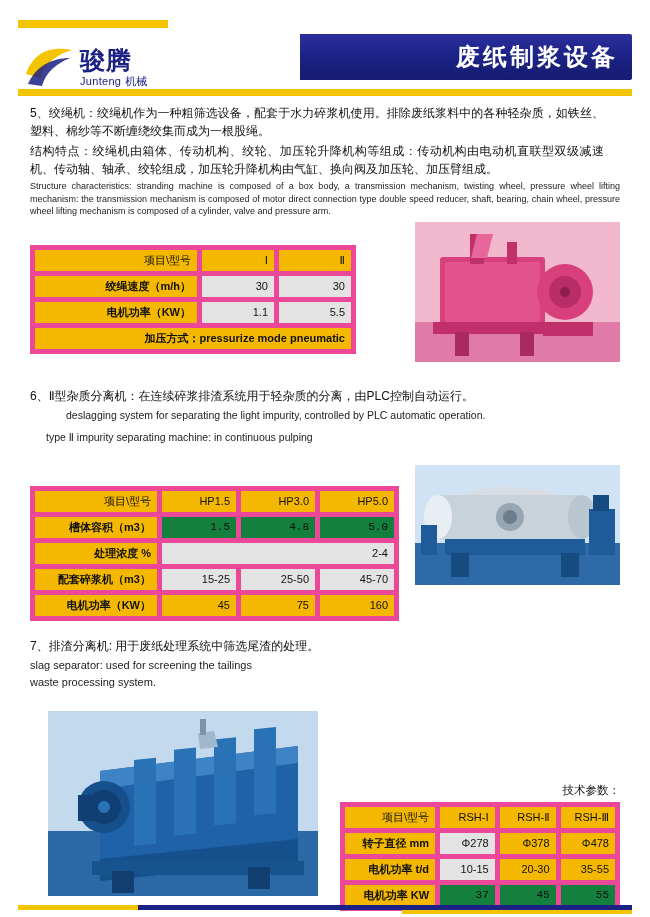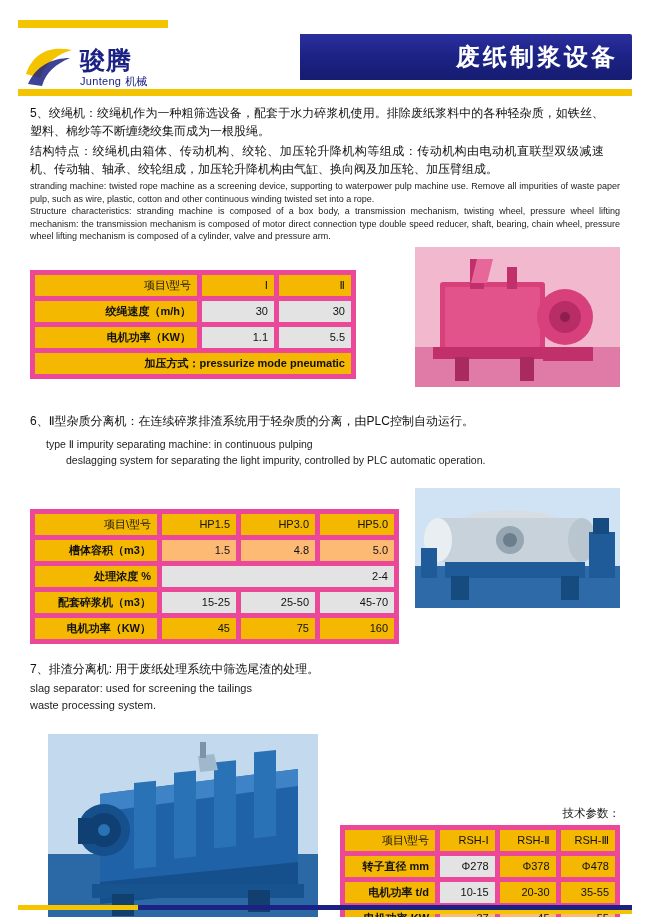--- a/index.html
+++ b/index.html
@@ -171,22 +171,23 @@
     background: #f5b800;
     text-align: left;
     color: #111;
     font-weight: bold;
   }
   td.val-g {
     background: #e3e3e3;
     color: #111;
   }
   td.val-w {
-    background: #fdba74;
-    color: #111;
+    background: #15803d;
+    color: #111;
+    font-family: Liberation Mono, monospace;
   }
   td.left {
     text-align: left;
   }
 
   
   .sec5-wrap {
     position: relative;
     margin-top: 8px;
     min-height: 145px;
@@ -298,21 +299,20 @@
 
     <div class="header-title">废纸制浆设备</div>
     <div class="header-yellow-b"></div>
   </div>
 
   <div class="content">
 
     <div>
       <p class="cn">5、绞绳机：绞绳机作为一种粗筛选设备，配套于水力碎浆机使用。排除废纸浆料中的各种轻杂质，如铁丝、塑料、棉纱等不断缠绕绞集而成为一根股绳。</p>
       <p class="cn">结构特点：绞绳机由箱体、传动机构、绞轮、加压轮升降机构等组成：传动机构由电动机直联型双级减速机、传动轴、轴承、绞轮组成，加压轮升降机构由气缸、换向阀及加压轮、加压臂组成。</p>
-      <p class="en">stranding machine: twisted rope machine as a screening device, supporting to waterpower pulp machine use. Remove all impurities of waste paper pulp, such as wire, plastic, cotton and other continuous winding twisted set into a rope.</p>
       <p class="en">Structure characteristics: stranding machine is composed of a box body, a transmission mechanism, twisting wheel, pressure wheel lifting mechanism: the transmission mechanism is composed of motor direct connection type double speed reducer, shaft, bearing, chain wheel, pressure wheel lifting mechanism is composed of a cylinder, valve and pressure arm.</p>
 
       <div class="sec5-wrap">
         <div class="sec5-table">
           <p class="param-label">技术参数：</p>
           <table class="spec">
             <tbody>
                 <tr>
               <td class="hdr left" style="width:150px">项目\型号</td>
               <td class="hdr" style="width:60px">Ⅰ</td>
@@ -353,22 +353,22 @@
             <path d="M62,12 L78,12 L72,36 L56,36 Z" fill="#e8679b"></path>
           </svg>
         </div>
       </div>
     </div>
 
     <div class="sec-gap"></div>
 
     <div style="margin-top:6px;">
       <p class="cn">6、Ⅱ型杂质分离机：在连续碎浆排渣系统用于轻杂质的分离，由PLC控制自动运行。</p>
+      <p class="en" style="font-size:10.5px;line-height:16px;margin-left:36px;">deslagging system for separating the light impurity, controlled by PLC automatic operation.</p>
       <p class="en" style="font-size:10.5px;line-height:16px;margin-top:6px;margin-left:16px;">type Ⅱ impurity separating machine: in continuous pulping</p>
-      <p class="en" style="font-size:10.5px;line-height:16px;margin-left:36px;">deslagging system for separating the light impurity, controlled by PLC automatic operation.</p>
 
       <div class="sec6-wrap" style="margin-top:22px;">
         <div>
           <p class="param-label">技术参数：</p>
           <table class="spec">
             <tbody>
                 <tr>
               <td class="hdr left" style="width:110px">项目\型号</td>
               <td class="hdr" style="width:62px">HP1.5</td>
               <td class="hdr" style="width:62px">HP3.0</td>

